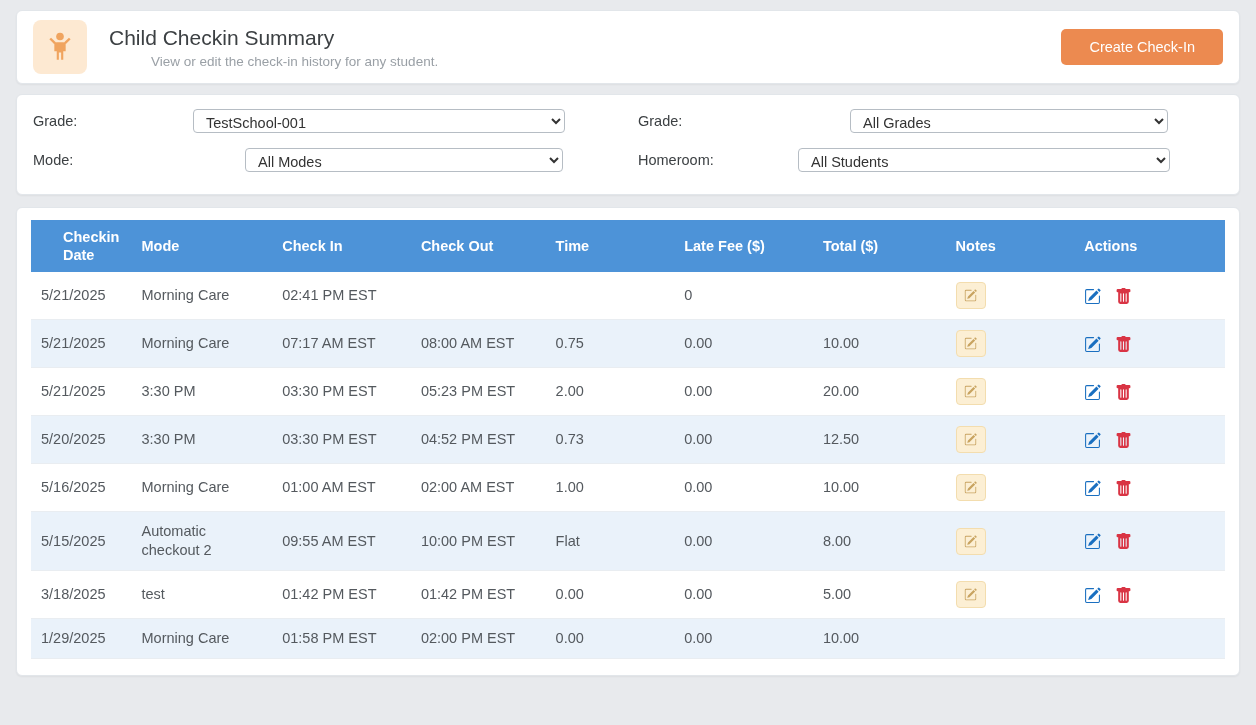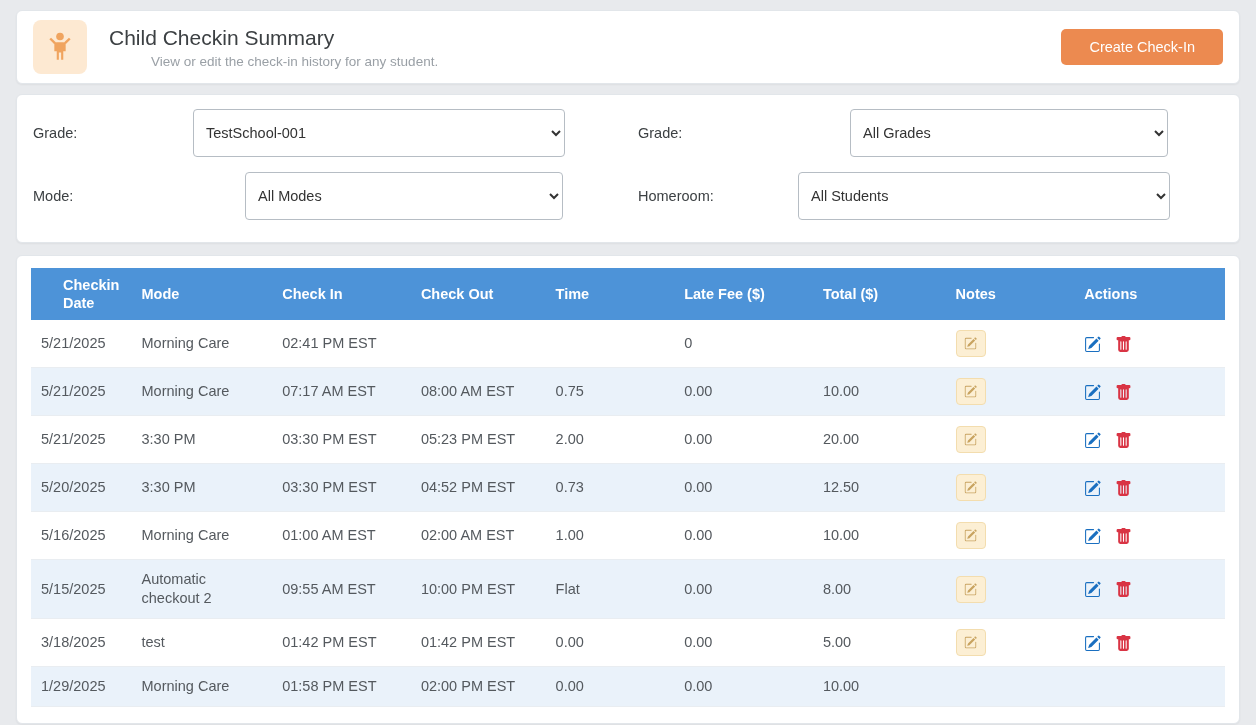--- a/index.html
+++ b/index.html
@@ -64,21 +64,21 @@
     display: grid;
     grid-template-columns: 585px 1fr;
     row-gap: 15px;
     column-gap: 20px;
   }
   .filter-row { display: flex; align-items: center; }
   .filter-row label { font-size: 14.5px; color: #3c4043; }
   .filter-row.left label { width: 160px; flex: 0 0 160px; }
   .filter-row.right label { width: 212px; flex: 0 0 212px; }
   .filter-row select {
-    height: 48px;
+    height: 24px;
     border: 1px solid #b6bdc4;
     border-radius: 4px;
     background: #ffffff;
     font-size: 14.5px;
     color: #333;
     padding: 4px 8px;
     font-family: "Liberation Sans", sans-serif;
   }
   .filter-row.left select { width: 372px; }
   .filter-row.right select { width: 318px; }

